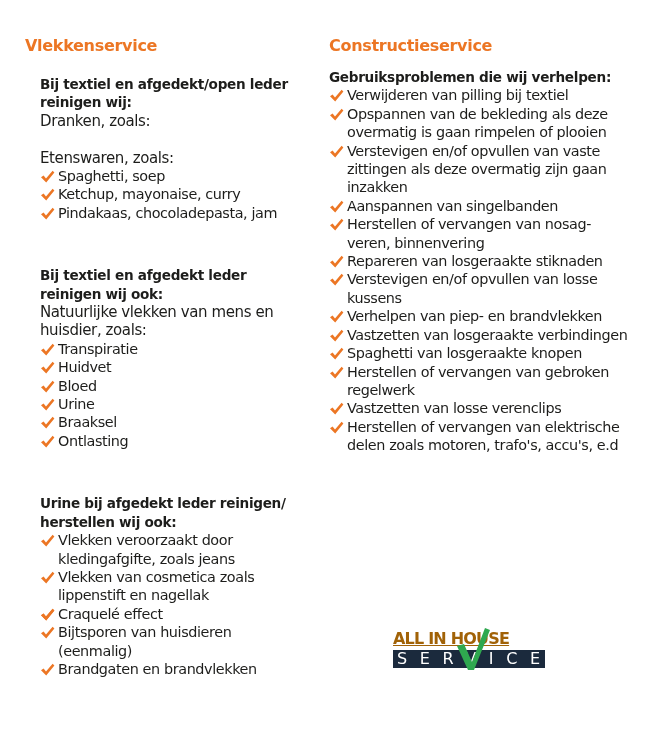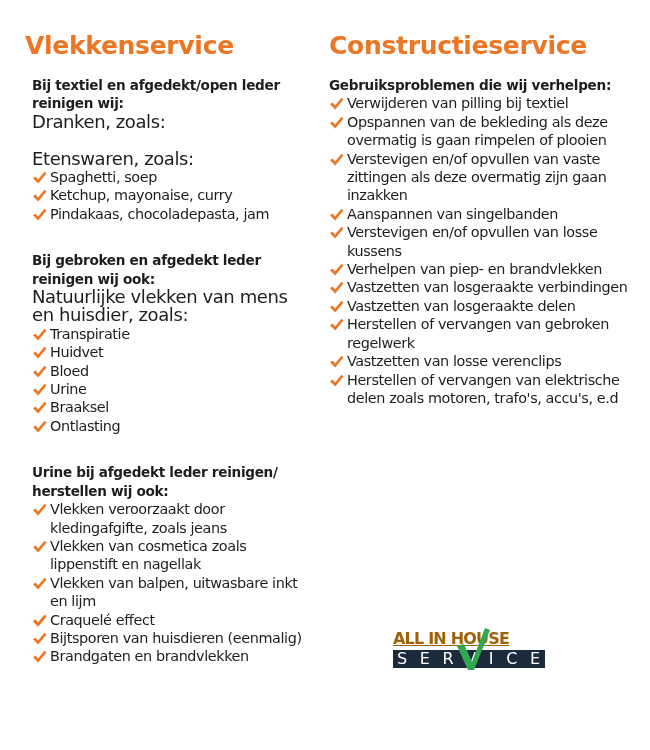--- a/index.html
+++ b/index.html
@@ -2,25 +2,25 @@
 <html><head>
   <meta charset="utf-8">
   <style>
     html, body { margin: 0; padding: 0; background: #ffffff; }
     body { width: 650px; height: 750px; position: relative; overflow: hidden;
       font-family: "DejaVu Sans", sans-serif; color: #1d1d1b; }
     .col { position: absolute; top: 32px; }
     .col-left { left: 25px; width: 295px; }
     .col-right { left: 329px; width: 300px; }
     .title { font-family: "DejaVu Sans", sans-serif; font-weight: bold; color: #ec7624;
-      font-size: 25px; line-height: 28px; margin: 0 0 16px 0; letter-spacing: -0.3px; }
-    .section { margin: 7px; }
+      font-size: 16px; line-height: 28px; margin: 0 0 8px 0; letter-spacing: -0.3px; }
+    .section { margin: 15px; }
     .heading { font-weight: bold; font-size: 13.6px; line-height: 18.4px; margin: 0;
       letter-spacing: -0.3px; }
-    .intro { font-size: 18px; line-height: 18.4px; margin: 0; letter-spacing: -0.4px; }
+    .intro { font-size: 15px; line-height: 18.4px; margin: 0; letter-spacing: -0.4px; }
     ul { list-style: none; margin: 0; padding: 0; }
     li { position: relative; padding-left: 18px; font-size: 14.4px; line-height: 18.4px;
       letter-spacing: -0.4px; }
     .check { position: absolute; left: 0; top: 3px; width: 15px; height: 13px; }
     .gap { height: 18.4px; }
     .gap-s { height: 14px; }
     .logo { position: absolute; left: 393px; top: 628px; width: 152px; height: 42px; }
     .logo-top { position: absolute; left: 0; top: 0; font-family: "DejaVu Sans", sans-serif;
       font-weight: bold; font-size: 16px; line-height: 22px; color: #a16207; letter-spacing: -0.8px; white-space: nowrap; text-decoration: underline; }
     .logo-bar { position: absolute; left: 0; top: 22px; width: 152px; height: 18px; background: #1b2a3d; }
@@ -56,21 +56,21 @@
           </svg><span>Ketchup, mayonaise, curry</span></li>
       <li><svg class="check">
             <use href="#chk"></use>
           </svg><span>Pindakaas, chocoladepasta, jam</span></li>
     </ul>
   </div>
 
   <div class="gap-s"></div>
 
   <div class="section">
-    <p class="heading">Bij gebroken en afgedekt leder reinigen wij ook:</p>
+    <p class="heading">Bij textiel en afgedekt leder reinigen wij ook:</p>
     <p class="intro">Natuurlijke vlekken van mens en huisdier, zoals:</p>
     <ul>
       <li><svg class="check">
             <use href="#chk"></use>
           </svg><span>Transpiratie</span></li>
       <li><svg class="check">
             <use href="#chk"></use>
           </svg><span>Huidvet</span></li>
       <li><svg class="check">
             <use href="#chk"></use>
@@ -93,23 +93,20 @@
     <p class="heading">Urine bij afgedekt leder reinigen/ herstellen wij ook:</p>
     <ul>
       <li><svg class="check">
             <use href="#chk"></use>
           </svg><span>Vlekken veroorzaakt door kledingafgifte, zoals jeans</span></li>
       <li><svg class="check">
             <use href="#chk"></use>
           </svg><span>Vlekken van cosmetica zoals lippenstift en nagellak</span></li>
       <li><svg class="check">
             <use href="#chk"></use>
-          </svg><span>Vlekken van balpen, uitwasbare inkt en lijm</span></li>
-      <li><svg class="check">
-            <use href="#chk"></use>
           </svg></li>
       <li><svg class="check">
             <use href="#chk"></use>
           </svg><span>Craquelé effect</span></li>
       <li><svg class="check">
             <use href="#chk"></use>
           </svg><span>Bijtsporen van huisdieren (eenmalig)</span></li>
       <li><svg class="check">
             <use href="#chk"></use>
           </svg><span>Brandgaten en brandvlekken</span></li>
@@ -128,30 +125,36 @@
           <use href="#chk"></use>
         </svg><span>Opspannen van de bekleding als deze overmatig is gaan rimpelen of plooien</span></li>
     <li><svg class="check">
           <use href="#chk"></use>
         </svg><span>Verstevigen en/of opvullen van vaste zittingen als deze overmatig zijn gaan inzakken</span></li>
     <li><svg class="check">
           <use href="#chk"></use>
         </svg><span>Aanspannen van singelbanden</span></li>
     <li><svg class="check">
           <use href="#chk"></use>
+        </svg><span>Herstellen of vervangen van nosag-veren, binnenvering</span></li>
+    <li><svg class="check">
+          <use href="#chk"></use>
+        </svg><span>Repareren van losgeraakte stiknaden</span></li>
+    <li><svg class="check">
+          <use href="#chk"></use>
         </svg><span>Verstevigen en/of opvullen van losse kussens</span></li>
     <li><svg class="check">
           <use href="#chk"></use>
         </svg><span>Verhelpen van piep- en brandvlekken</span></li>
     <li><svg class="check">
           <use href="#chk"></use>
         </svg><span>Vastzetten van losgeraakte verbindingen</span></li>
     <li><svg class="check">
           <use href="#chk"></use>
-        </svg><span>Vastzetten van losgeraakte delen</span></li>
+        </svg><span>Spaghetti van losgeraakte knopen</span></li>
     <li><svg class="check">
           <use href="#chk"></use>
         </svg><span>Herstellen of vervangen van gebroken regelwerk</span></li>
     <li><svg class="check">
           <use href="#chk"></use>
         </svg><span>Vastzetten van losse verenclips</span></li>
     <li><svg class="check">
           <use href="#chk"></use>
         </svg><span>Herstellen of vervangen van elektrische delen zoals motoren, trafo's, accu's, e.d</span></li>
   </ul>

